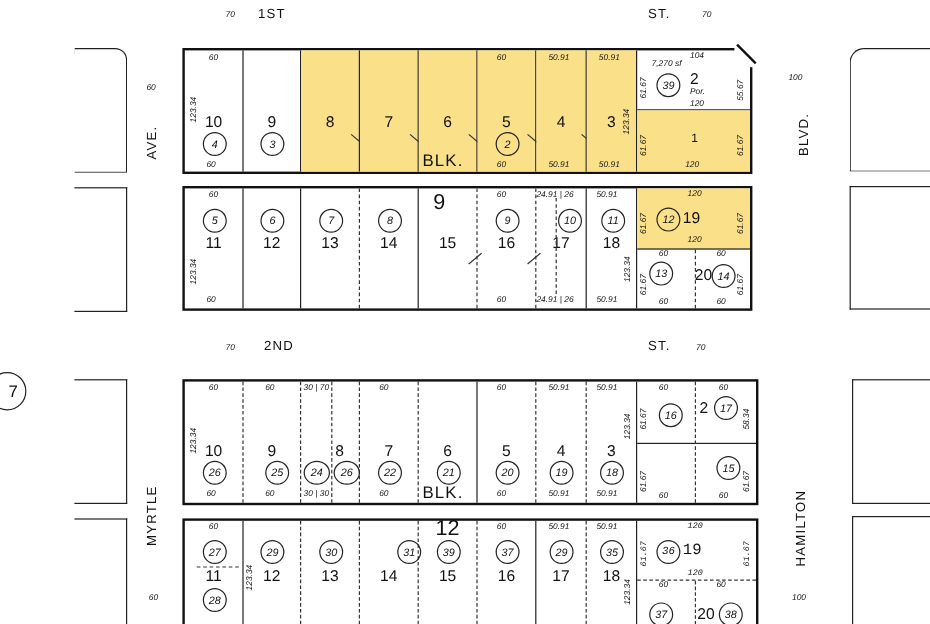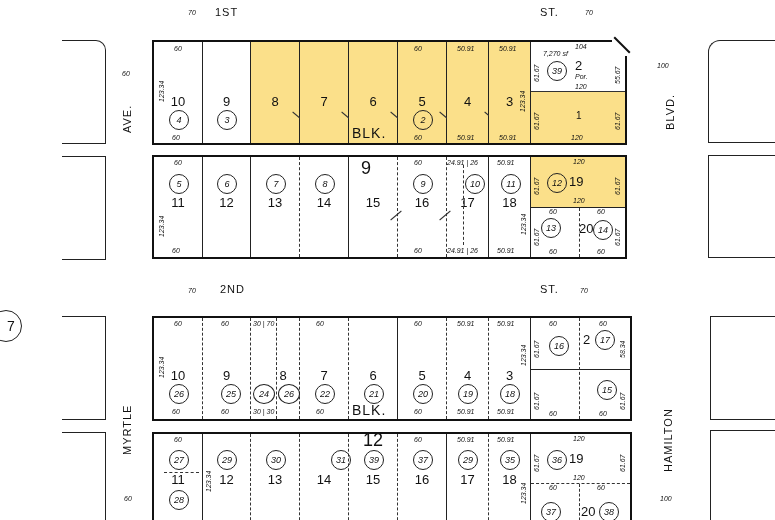--- a/index.html
+++ b/index.html
@@ -298,21 +298,21 @@
     <span class="dim" style="left:10px;top:2px;">50.91</span>
     <span class="parcel" style="left:11px;top:16px;">29</span>
     <span class="lotnum" style="top:38px;">17</span>
   </div>
   <div class="lot solid" style="left:335px;top:0;width:42px;height:96px;">
     <span class="dim" style="left:8px;top:2px;">50.91</span>
     <span class="parcel" style="left:11px;top:16px;">35</span>
     <span class="lotnum" style="top:38px;">18</span>
     <span class="vdim" style="left:31px;top:70px;">123.34</span>
   </div>
-  <div class="abs" style="left:377px;top:0;width:99px;height:50px;border-bottom:1px dashed #333;box-sizing:border-box;">
+  <div class="abs" style="left:377px;top:0;width:99px;height:50px;border-bottom:1px dashed #333;box-sizing:border-box;font-family:Liberation Mono, monospace;">
     <span class="dim" style="left:42px;top:1px;">120</span>
     <span class="parcel" style="left:16px;top:16px;">36</span>
     <span class="abs" style="left:38px;top:17px;font-size:13px;">19</span>
     <span class="dim" style="left:42px;top:40px;">120</span>
     <span class="vdim" style="left:2px;top:38px;">61.67</span>
     <span class="vdim" style="left:88px;top:38px;">61.67</span>
   </div>
   <div class="abs" style="left:377px;top:50px;width:99px;height:46px;">
     <span class="dim" style="left:18px;top:0px;">60</span>
     <span class="dim" style="left:66px;top:0px;">60</span>

